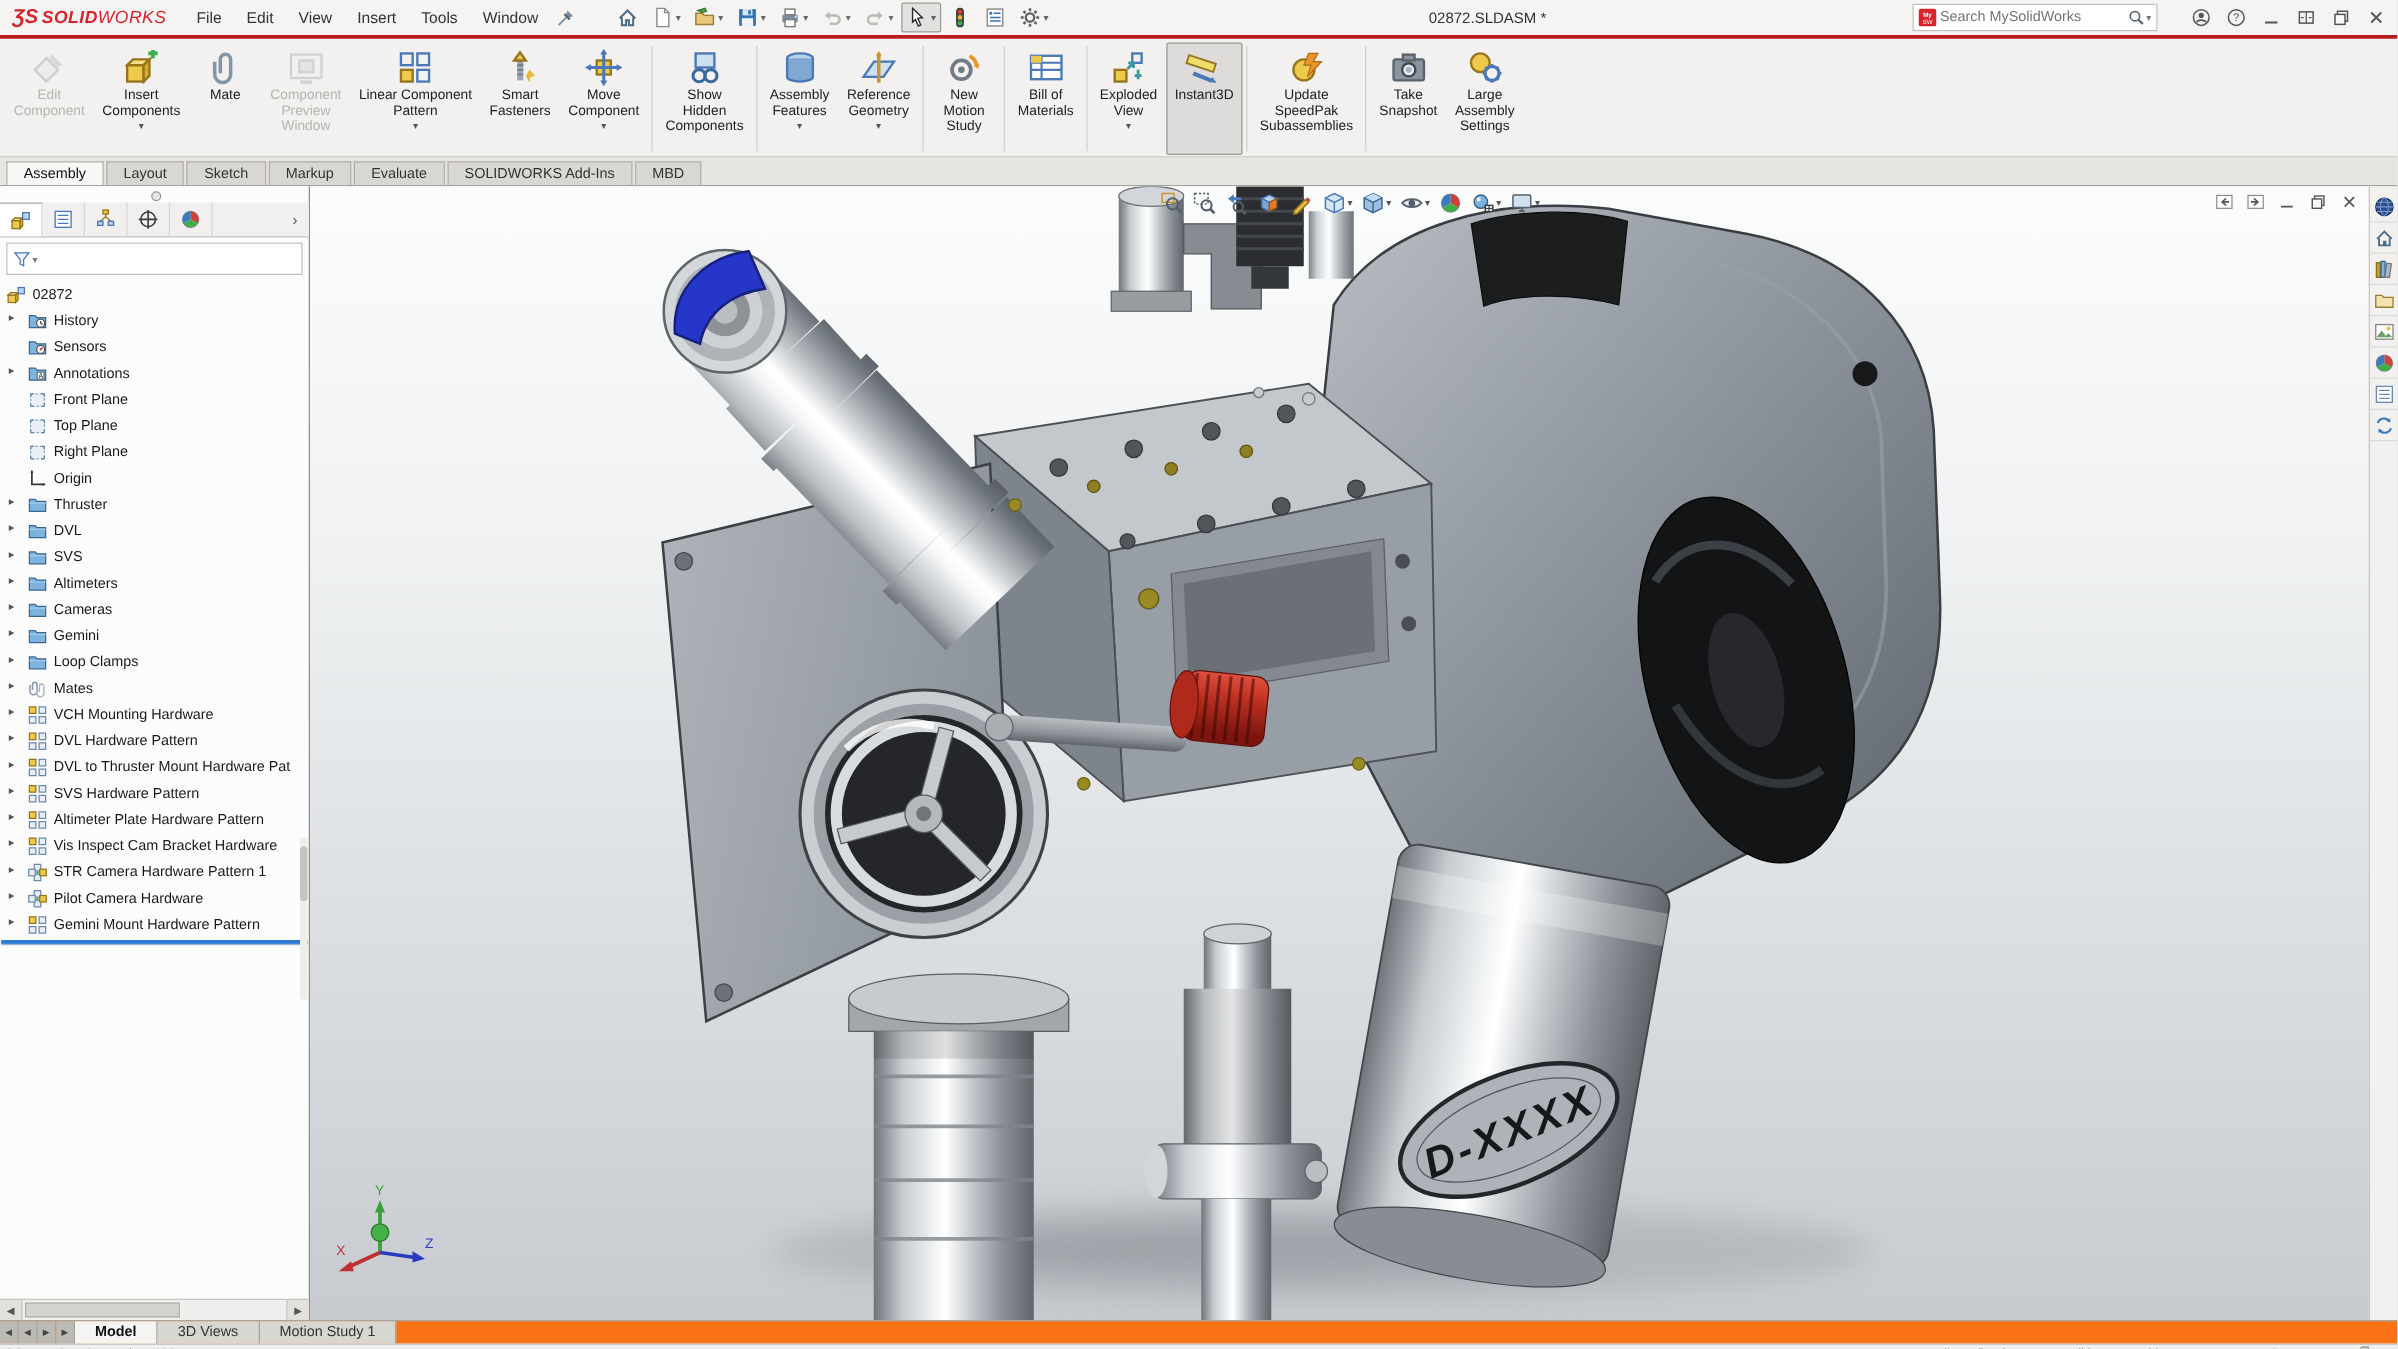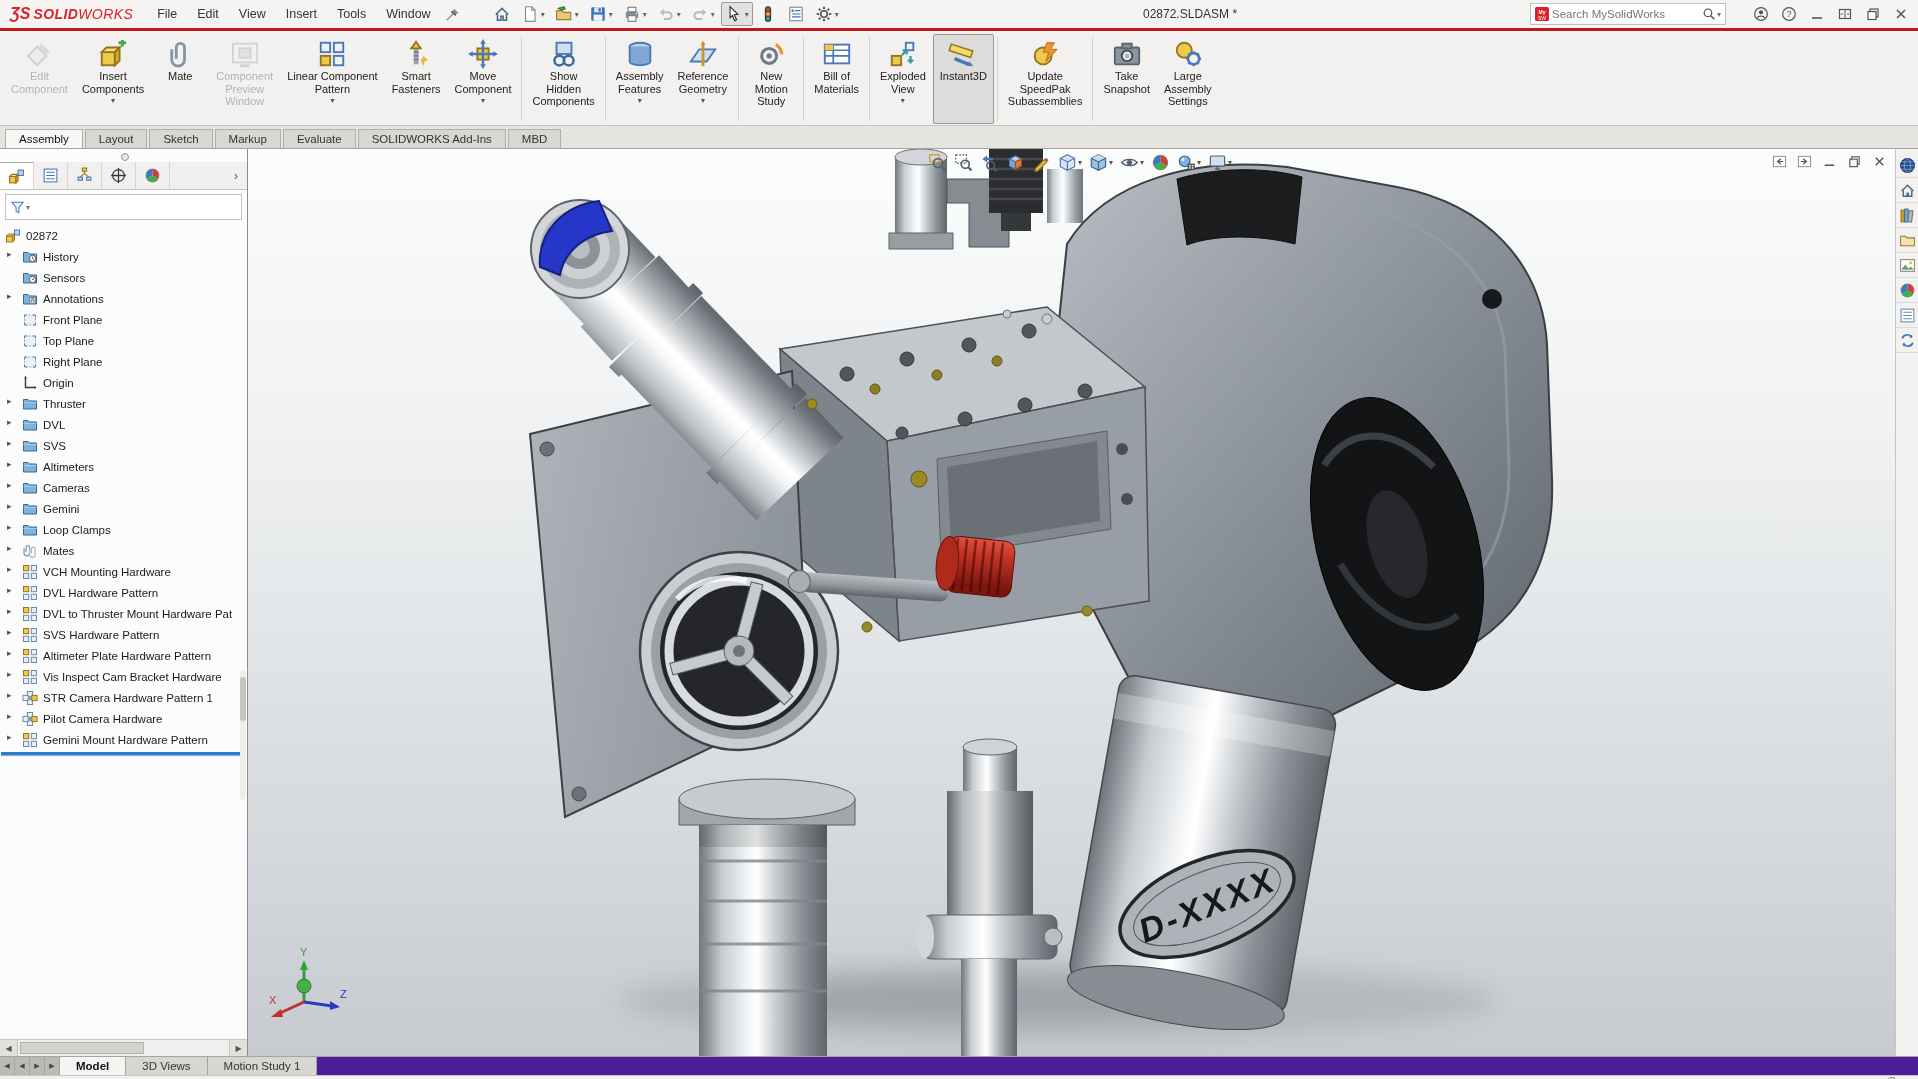--- a/index.html
+++ b/index.html
@@ -84,21 +84,21 @@
   .fm-harrow:last-child{border-left:1px solid #c8c6c2;border-right:none;}
   .fm-htrack{flex:1;position:relative;}
   .fm-hthumb{position:absolute;left:2px;top:2px;bottom:2px;width:58%;background:#d4d2cd;border:1px solid #b2b0ac;}
 
   
   .taskpane{position:absolute;right:0;top:0;bottom:0;width:22px;background:#f2f1ef;border-left:1px solid #c8c6c2;display:flex;flex-direction:column;align-items:stretch;padding-top:4px;}
   .tp-btn{height:24px;display:flex;align-items:center;justify-content:center;border-bottom:1px solid #dddbd7;}
   .tp-btn .icon{width:17px;height:17px;}
 
   
-  .bottombar{height:18px;background:#4c1d95;display:flex;align-items:stretch;border-top:1px solid #a6a4a0;flex:none;}
+  .bottombar{height:18px;background:#f97316;display:flex;align-items:stretch;border-top:1px solid #a6a4a0;flex:none;}
   .bnav{display:flex;align-items:stretch;}
   .bnav-btn{width:14px;display:flex;align-items:center;justify-content:center;font-size:7px;color:#444;background:#bcbab5;border-right:1px solid #a6a4a0;}
   .btab{font-size:11.5px;padding:1px 16px;display:flex;align-items:center;background:#d8d6d1;border-right:1px solid #a6a4a0;color:#333;}
   .btab.active{background:#f5f4f2;font-weight:bold;color:#111;}
 
   
   .statusbar{height:14px;background:#f1f0ee;border-top:1px solid #c8c6c2;position:relative;font-size:10.5px;color:#333;flex:none;}
   .sb-left{position:absolute;left:4px;top:1px;}
   .sb-defined{position:absolute;left:1543px;top:1px;}
   .sb-mode{position:absolute;left:1652px;top:1px;}

